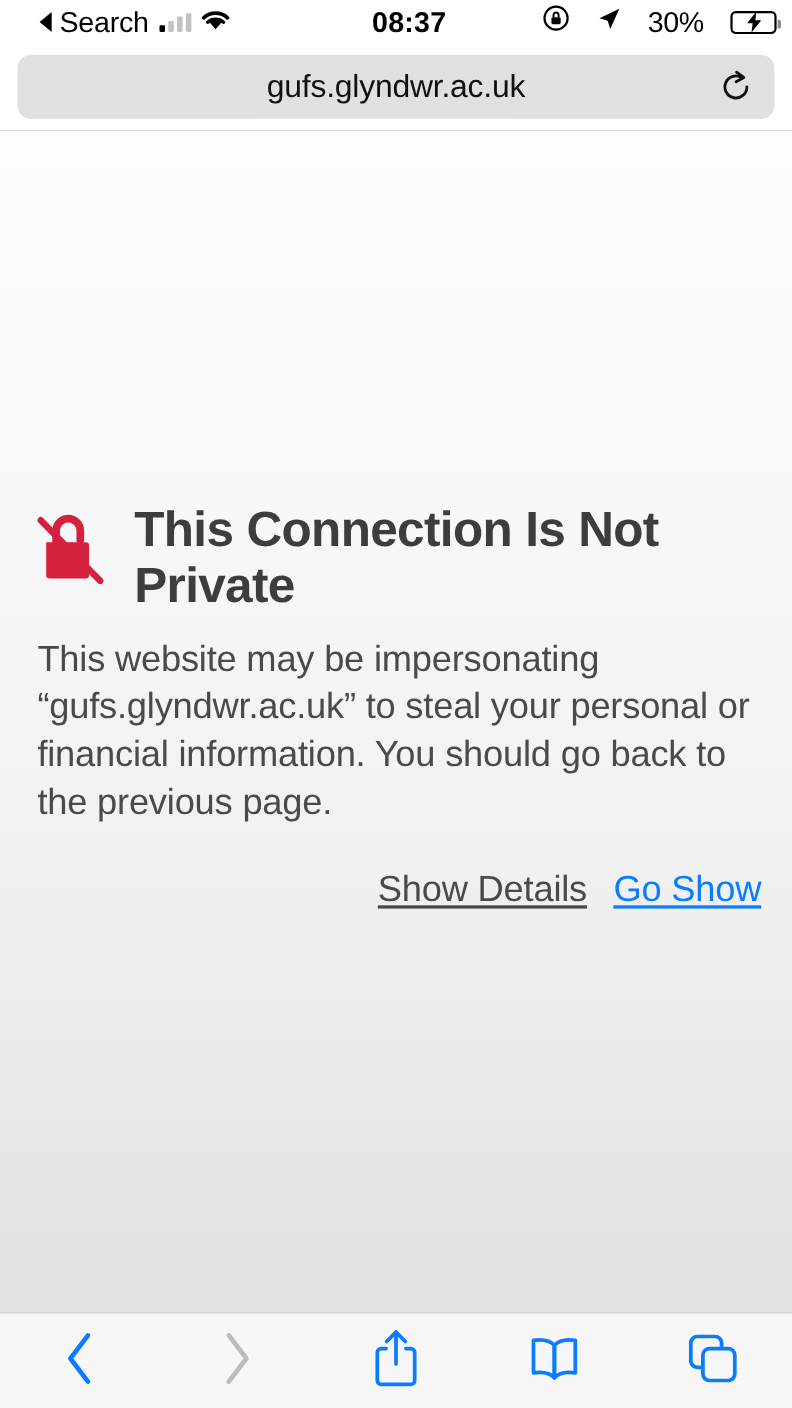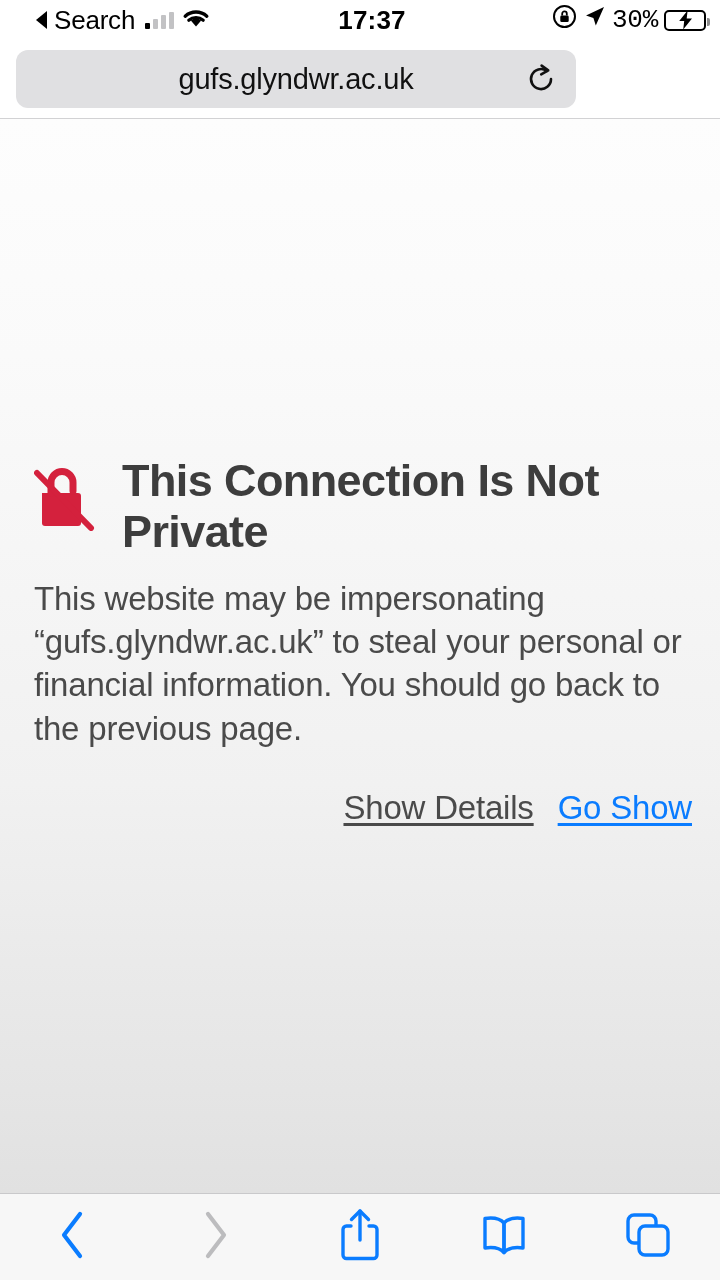--- a/index.html
+++ b/index.html
@@ -12,21 +12,21 @@
 
   
   .statusbar{
     position:absolute; top:0; left:0; width:720px; height:40px;
     display:flex; align-items:center; background:#ffffff;
     color:#000; font-size:26px; font-weight:600;padding-left:24px;
   }
   .sb-left{ display:flex; align-items:center; gap:7px; padding-left:12px; width:33%; }
   .sb-center{ width:34%; display:flex; justify-content:center; }
   .sb-right{ width:33%; display:flex; align-items:center; justify-content:flex-end;
-             gap:6px; padding-right:14px;font-family:Liberation Mono, monospace; }
+             gap:24px; padding-right:14px; }
   .sb-time{ font-size:26px; font-weight:600; letter-spacing:.2px; }
   .sb-search{ font-size:26px; font-weight:400; letter-spacing:-.2px; }
   .backtri{ width:0;height:0;border-top:9px solid transparent;border-bottom:9px solid transparent;
             border-right:11px solid #000; display:block; }
 
   .bars{ display:flex; align-items:flex-end; gap:3px; height:17px; margin-left:3px;}
   .bars i{ display:block; width:5px; border-radius:1px; background:#c2c2c4; }
   .bars i.on{ background:#000; }
   .bars i:nth-child(1){ height:6px; }
   .bars i:nth-child(2){ height:10px; }
@@ -42,21 +42,21 @@
   .batt .fill{ height:100%; background:#34c759; border-radius:2px; }
   .bolt{ position:absolute; left:50%; top:50%; transform:translate(-45%,-50%); }
 
   
   .urlbar-wrap{
     position:absolute; top:40px; left:0; width:720px; height:79px;
     background:#ffffff; display:flex; align-items:center;
     border-bottom:1px solid #d2d2d4;
   }
   .urlbar{
-    position:relative; margin:0 16px; width:560px; height:58px;
+    position:relative; margin:0 16px; width:688px; height:58px;
     background:#e0e0e2; border-radius:12px;
     display:flex; align-items:center; justify-content:center;
   }
   .urlbar .url{ font-size:29px; color:#111; letter-spacing:-.2px; }
   .reload{ position:absolute; right:18px; top:50%; transform:translateY(-50%);
            width:34px; height:34px; display:flex; align-items:center; justify-content:center; }
 
   
   .page{
     position:absolute; top:119px; left:0; width:720px; height:1074px;
@@ -110,21 +110,21 @@
       <span>
         <svg width="30" height="22" viewBox="0 0 30 22">
           <path d="M15 19.5 L9.8 13.6 a7.8 7.8 0 0 1 10.4 0 Z" fill="#000"></path>
           <path d="M4.2 9.2 a16 16 0 0 1 21.6 0" stroke="#000" stroke-width="3.4" fill="none" stroke-linecap="round"></path>
           <path d="M7.8 13.2 a11 11 0 0 1 14.4 0" stroke="#000" stroke-width="3.2" fill="none" stroke-linecap="round"></path>
         </svg>
       </span>
     </div>
 
     <div class="sb-center">
-      <span class="sb-time">17:37</span>
+      <span class="sb-time">08:37</span>
     </div>
 
     <div class="sb-right">
       <span>
         <svg width="25" height="25" viewBox="0 0 25 25">
           <circle cx="12.5" cy="12.5" r="10.5" fill="none" stroke="#000" stroke-width="2"></circle>
           <rect x="8.3" y="11.6" width="8.4" height="6.4" rx="1.3" fill="#000"></rect>
           <path d="M10.2 11.6 v-1.9 a2.3 2.3 0 0 1 4.6 0 v1.9" fill="none" stroke="#000" stroke-width="1.8"></path>
         </svg>
       </span>

